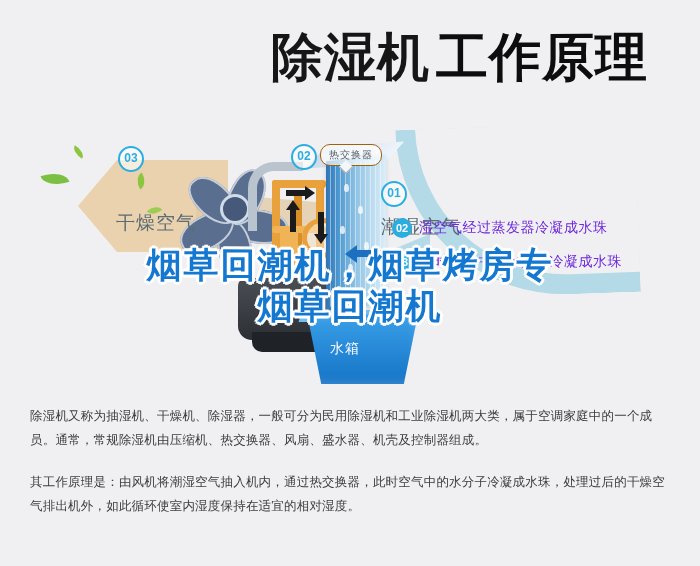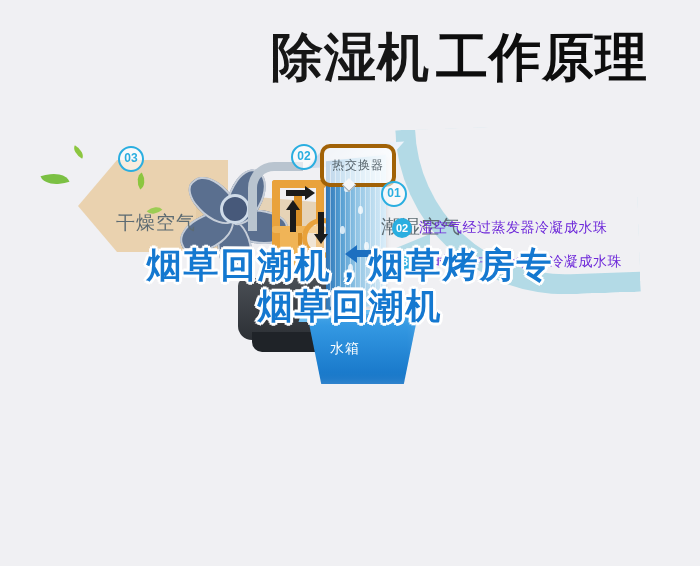--- a/index.html
+++ b/index.html
@@ -323,25 +323,25 @@
     letter-spacing: 0;
   }
   .callout-label {
     position: absolute;
     font-size: 19px;
     color: #5d6b72;
     letter-spacing: 1px;
   }
   .bubble {
     position: absolute;
-    padding: 9px 8px;
-    border: 4px solid #a16207;
+    padding: 3px 8px;
+    border: 1px solid #a16207;
     border-radius: 10px;
     background: rgba(255,255,255,.7);
-    font-size: 12px;
+    font-size: 10px;
     color: #55626a;
     letter-spacing: 1px;
     white-space: nowrap;
   }
   .bubble::after {
     content: "";
     position: absolute;
     left: 20px;
     bottom: -7px;
     width: 9px;
@@ -511,14 +511,22 @@
       <span class="legend-num">03</span>
       <span class="legend-text">此时空气中的水分子冷凝成水珠</span>
     </div>
   </div>
 
   <div class="overlay">
     <span class="overlay-line">烟草回潮机，烟草烤房专</span>
     <span class="overlay-line">烟草回潮机</span>
   </div>
 
+  <div class="copy">
+    <div class="copy-block">
+      <p>除湿机又称为抽湿机、干燥机、除湿器，一般可分为民用除湿机和工业除湿机两大类，属于空调家庭中的一个成员。通常，常规除湿机由压缩机、热交换器、风扇、盛水器、机壳及控制器组成。</p>
+    </div>
+    <div class="copy-block">
+      <p>其工作原理是：由风机将潮湿空气抽入机内，通过热交换器，此时空气中的水分子冷凝成水珠，处理过后的干燥空气排出机外，如此循环使室内湿度保持在适宜的相对湿度。</p>
+    </div>
+  </div>
 
 </div>
 
 </body></html>

